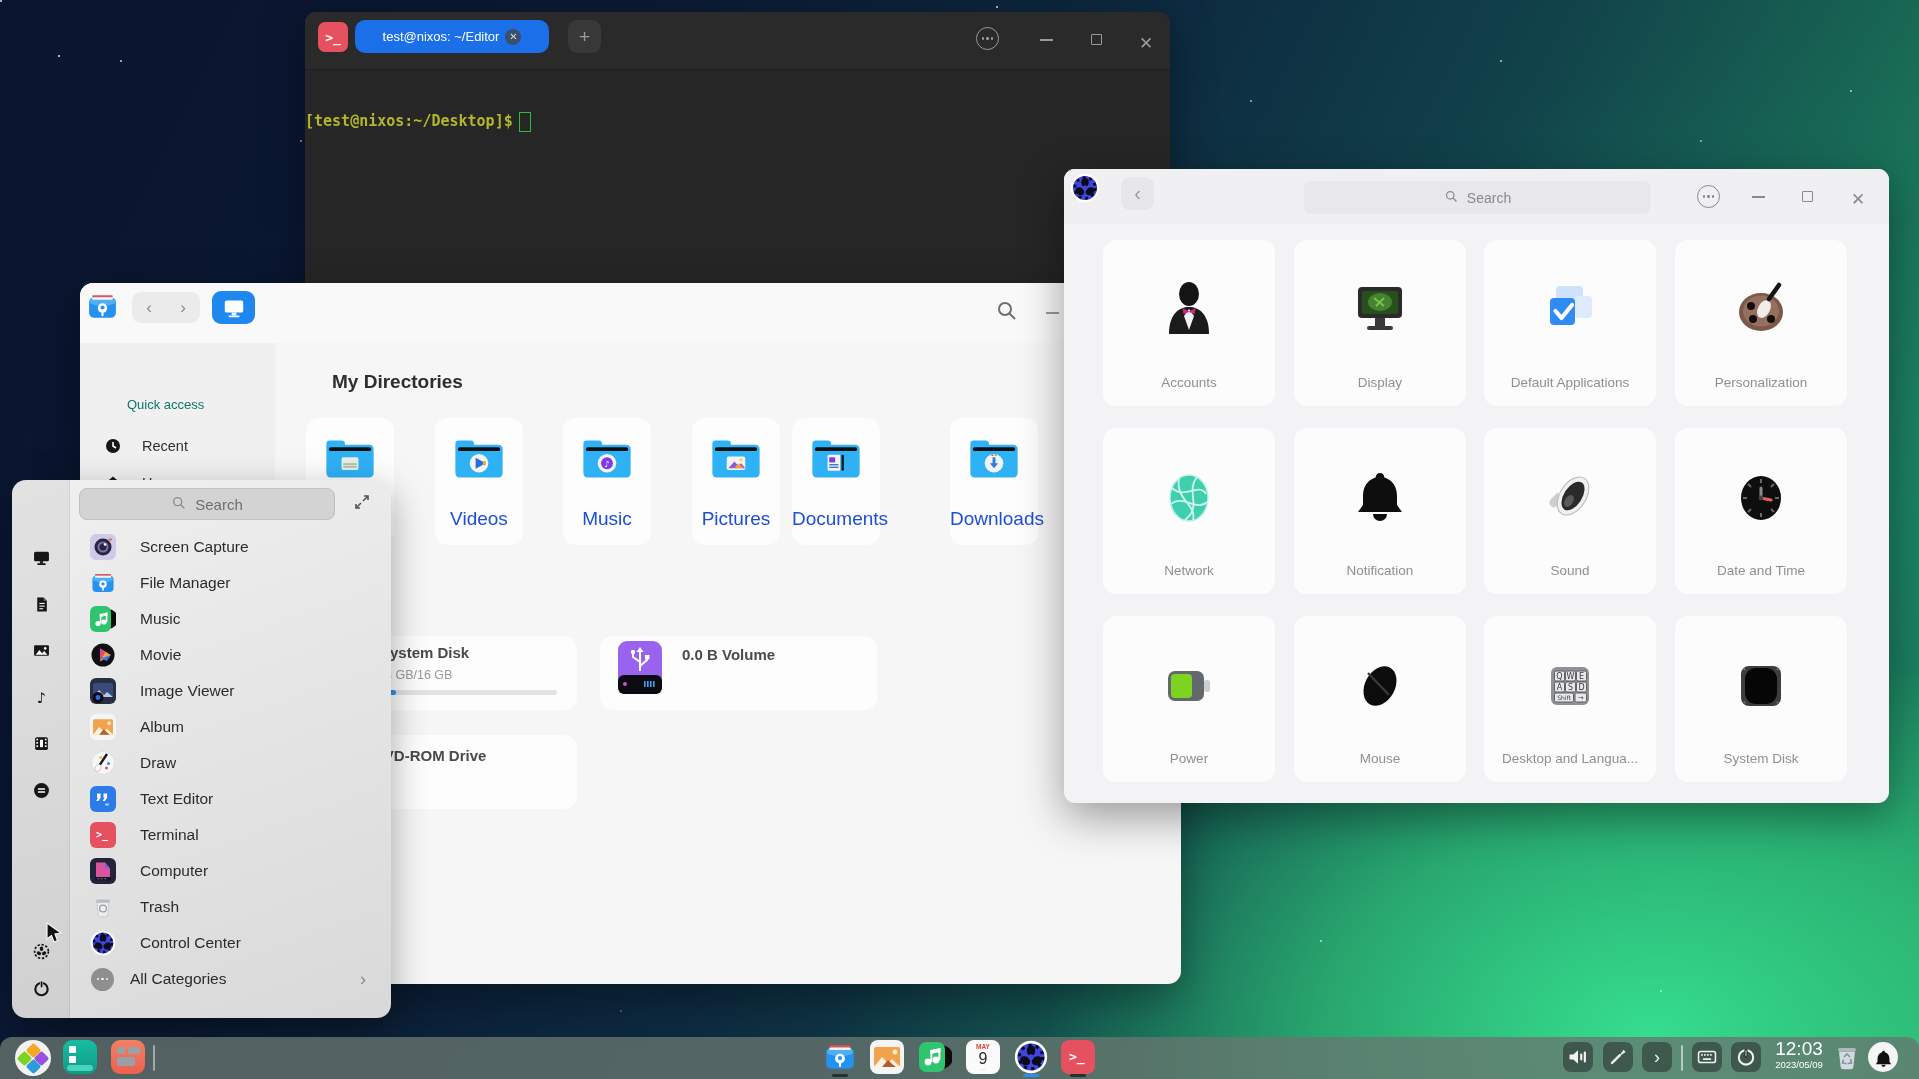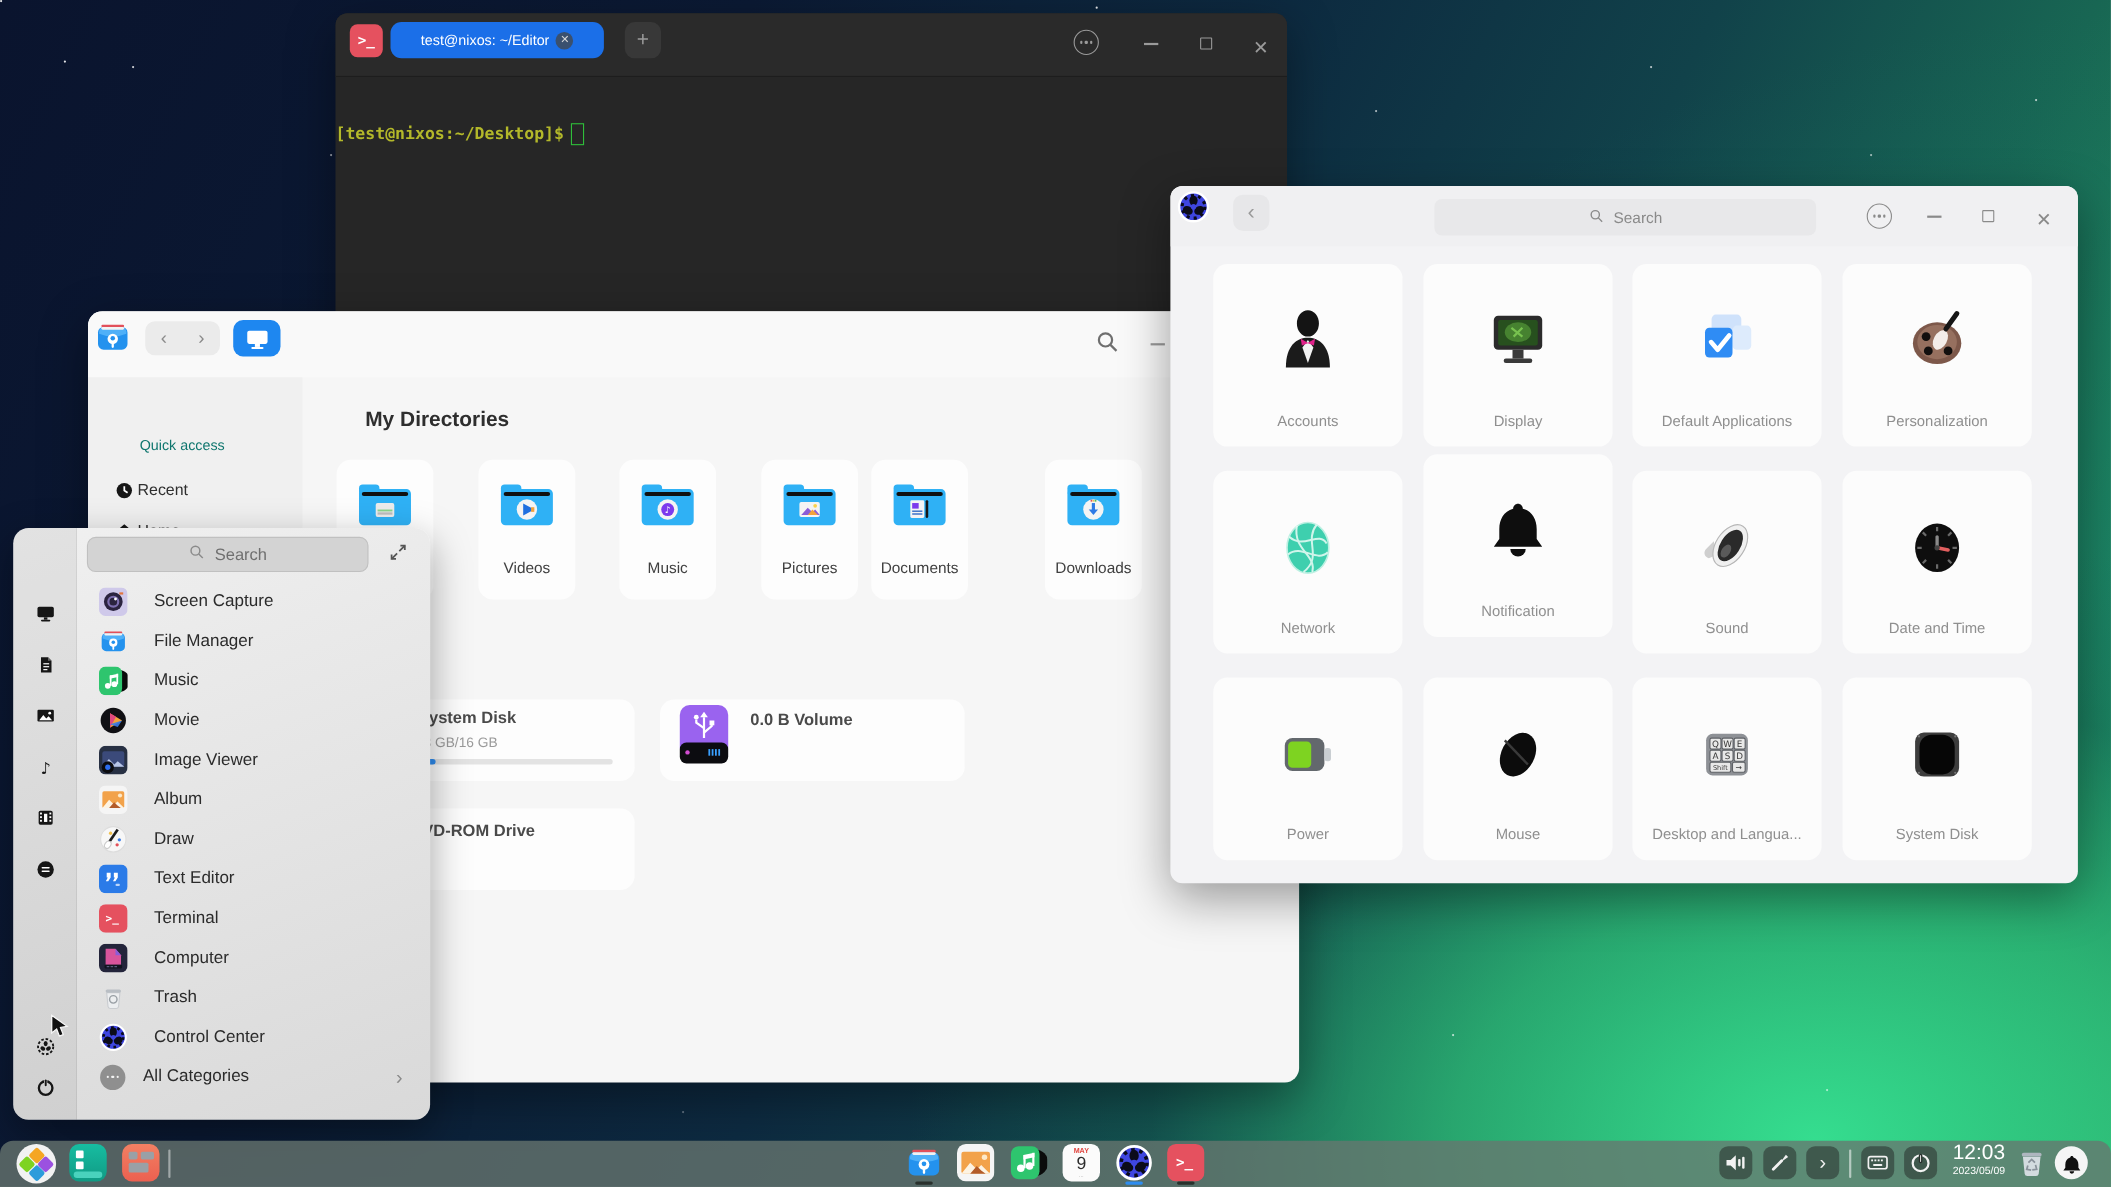--- a/index.html
+++ b/index.html
@@ -48,27 +48,27 @@
   .fm-logo { position:absolute; left:6px; top:7px; width:33px; height:33px; }
   .fm-nav { position:absolute; left:52px; top:9px; width:68px; height:31px; border-radius:9px; background:#ebebeb;
     display:flex; align-items:center; justify-content:space-around; color:#8a8a8a; font-size:17px; }
   .fm-computer { position:absolute; left:132px; top:8px; width:43px; height:33px; border-radius:9px; background:#1e87f0;
     display:flex; align-items:center; justify-content:center; }
   .fm-search { position:absolute; left:915px; top:16px; width:24px; height:24px; color:#6f6f6f; }
   .fm-menu2 { position:absolute; left:992px; top:13px; color:#8a8a8a; }
   .fm-minus { position:absolute; left:966px; top:29px; }
   .fm-side { position:absolute; left:0; top:60px; bottom:0; width:195px; background:#f0f0f0; }
   .fm-side-title { position:absolute; left:47px; top:54px; font-size:13px; color:#0f766e; }
-  .fm-side-item { position:absolute; left:14px; width:170px; height:30px; display:flex; align-items:center; gap:4px; }
+  .fm-side-item { position:absolute; left:14px; width:170px; height:30px; display:flex; align-items:center; gap:21px; }
   .fm-side-item .ic { width:16px; height:16px; margin-left:11px; }
   .fm-side-item .lb { font-size:14.5px; color:#2f2f2f; }
   .fm-title { position:absolute; left:216px; top:88px; font-size:19px; font-weight:bold; color:#2e2e2e;margin-left:36px; }
   .folder-card { position:absolute; top:135px; width:88px; height:127px; background:#fdfdfd; border-radius:13px; }
   .folder-card svg { position:absolute; left:17px; top:18px; width:54px; height:46px; }
-  .folder-card .lb { position:absolute; left:0; right:0; top:90px; text-align:center; font-size:14px; color:#404040; }
+  .folder-card .lb { position:absolute; left:0; right:0; top:90px; text-align:center; font-size:19px; color:#1d4ed8; }
   .drive-card { position:absolute; background:#fdfdfd; border-radius:13px; }
   .drv-name { position:absolute; font-size:15px; font-weight:bold; color:#4a4a4a; }
   .drv-usage { position:absolute; font-size:12.5px; color:#9a9a9a; }
   .drv-track { position:absolute; height:5px; border-radius:3px; background:#e3e3e3; }
   .drv-fill { height:5px; border-radius:3px; background:#2f8df0; }
   .usb-ic { position:absolute; left:17px; top:4px; width:46px; height:57px; }
 
   
   .launcher { position:absolute; left:12px; top:480px; width:379px; height:538px; z-index:4; border-radius:14px;
     background:linear-gradient(160deg,#f0f0f0,#d9d9d9); box-shadow:0 12px 36px rgba(0,0,0,.35); }
@@ -387,21 +387,21 @@
         <div class="tile" style="left: 39px; top: 259px;"><span><svg viewBox="0 0 64 64" style="position: absolute; left: 54px; top: 38px; width: 64px; height: 64px;">
               <ellipse cx="32" cy="32" rx="19" ry="23" fill="#3ecfae"></ellipse>
               <ellipse cx="32" cy="32" rx="19" ry="23" fill="none" stroke="#bdf0e2" stroke-width="1.5"></ellipse>
               <g stroke="#eafcf6" stroke-width="1.8" fill="none" opacity=".85">
                 <path d="M15 22 C28 34 42 16 49 28"></path>
                 <path d="M14 38 C26 28 40 46 50 36"></path>
                 <path d="M22 12 C18 34 40 38 36 54"></path>
                 <path d="M40 11 C28 26 46 40 28 54"></path>
               </g>
             </svg></span><div class="lb">Network</div></div>
-        <div class="tile" style="left: 230px; top: 244px;"><span><svg viewBox="0 0 64 64" style="position: absolute; left: 54px; top: 38px; width: 64px; height: 64px;">
+        <div class="tile" style="left: 230px; top: 259px;"><span><svg viewBox="0 0 64 64" style="position: absolute; left: 54px; top: 38px; width: 64px; height: 64px;">
               <path d="M32 7 c2.4 0 4.4 2 4.4 4.4 C45 14 49 21 49 30 v9 l5 7 H10 l5-7 v-9 c0-9 4-16 12.6-18.6 C27.6 9 29.6 7 32 7Z" fill="#0e0e0e"></path>
               <path d="M25 48 a7 7 0 0 0 14 0Z" fill="#0e0e0e"></path>
             </svg></span><div class="lb">Notification</div></div>
         <div class="tile" style="left: 420px; top: 259px;"><span><svg viewBox="0 0 64 64" style="position: absolute; left: 54px; top: 38px; width: 64px; height: 64px;">
               <path d="M20 26 l-7 7 c-2.5 2.5-2 7 2.5 8.5 l7-3Z" fill="#cfcfcf"></path>
               <ellipse cx="35" cy="30" rx="13" ry="21" transform="rotate(33 35 30)" fill="#f0f0f0" stroke="#b5b5b5"></ellipse>
               <ellipse cx="35" cy="30" rx="9" ry="16" transform="rotate(33 35 30)" fill="#2a2a2a"></ellipse>
               <ellipse cx="31" cy="35" rx="4" ry="6.5" transform="rotate(33 31 35)" fill="#5a5a5a"></ellipse>
             </svg></span><div class="lb">Sound</div></div>
         <div class="tile" style="left: 611px; top: 259px;"><span><svg viewBox="0 0 64 64" style="position: absolute; left: 54px; top: 38px; width: 64px; height: 64px;">

